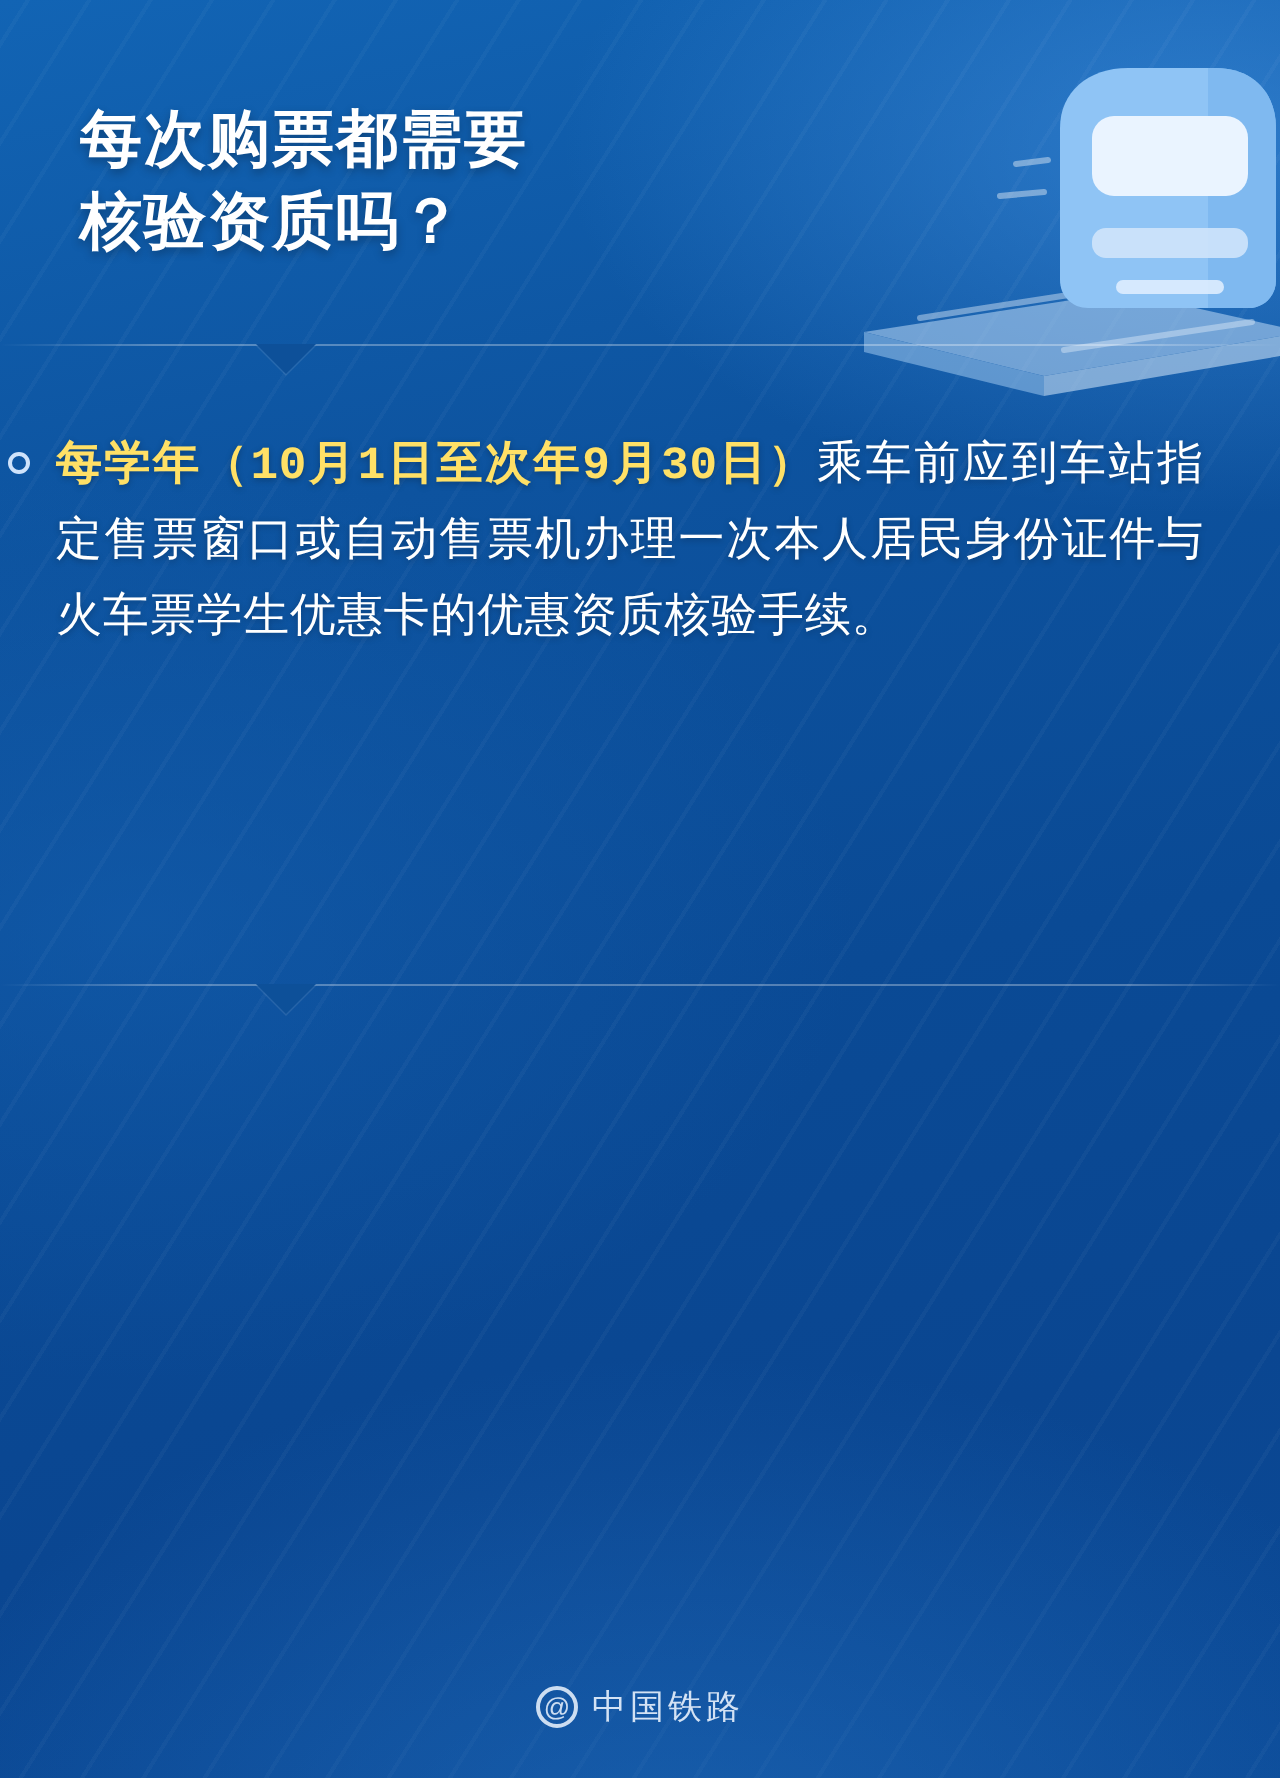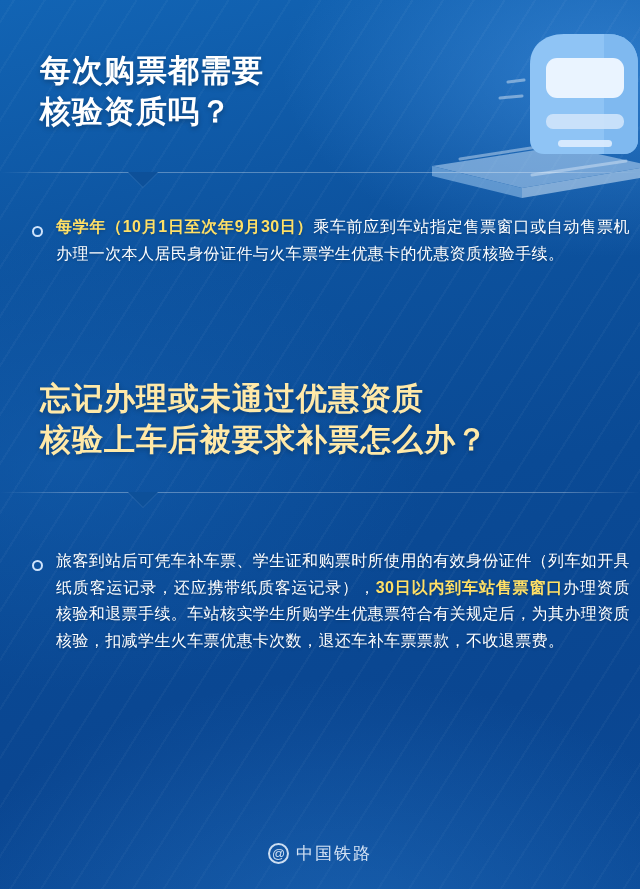--- a/index.html
+++ b/index.html
@@ -101,25 +101,25 @@
     width: 640px;
     height: 1px;
     background: linear-gradient(to right, rgba(255,255,255,0.0), rgba(255,255,255,0.30) 12%, rgba(255,255,255,0.30) 88%, rgba(255,255,255,0.0));
   }
   .rule-1 { top: 172px; }
   .rule-2 { top: 492px; }
 
   
   .para {
     position: absolute;
-    left: 32px;
+    left: 4px;
     width: 598px;
     color: #ffffff;
-    font-family: Liberation Sans, sans-serif;
-    font-size: 16px;
+    font-family: Liberation Mono, monospace;
+    font-size: 23px;
     line-height: 1.66;
     letter-spacing: 0.4px;
     text-shadow: 0 1px 3px rgba(0,0,0,0.25);
   }
   .para-1 { top: 214px; }
   .para-2 { top: 548px; }
   .bullet {
     position: absolute;
     left: 0;
     top: 12px;
@@ -215,29 +215,21 @@
   <div class="rule rule-1"></div>
   <div class="notch notch-1"></div>
 
   <div class="para para-1">
     <span class="bullet"></span>
     <span class="para-text">
       <span class="hl">每学年（10月1日至次年9月30日）</span><span>乘车前应到车站指定售票窗口或自动售票机办理一次本人居民身份证件与火车票学生优惠卡的优惠资质核验手续。</span>
     </span>
   </div>
 
-  <div class="heading heading-2">忘记办理或未通过优惠资质
-核验上车后被要求补票怎么办？</div>
   <div class="rule rule-2"></div>
   <div class="notch notch-2"></div>
 
-  <div class="para para-2">
-    <span class="bullet"></span>
-    <span class="para-text">
-      <span>旅客到站后可凭车补车票、学生证和购票时所使用的有效身份证件（列车如开具纸质客运记录，还应携带纸质客运记录），</span><span class="hl">30日以内到车站售票窗口</span><span>办理资质核验和退票手续。车站核实学生所购学生优惠票符合有关规定后，为其办理资质核验，扣减学生火车票优惠卡次数，退还车补车票票款，不收退票费。</span>
-    </span>
-  </div>
 
   <div class="footer">
     <span class="at-mark">@</span>
     <span class="brand">中国铁路</span>
   </div>
 </div>
 
 </body></html>

